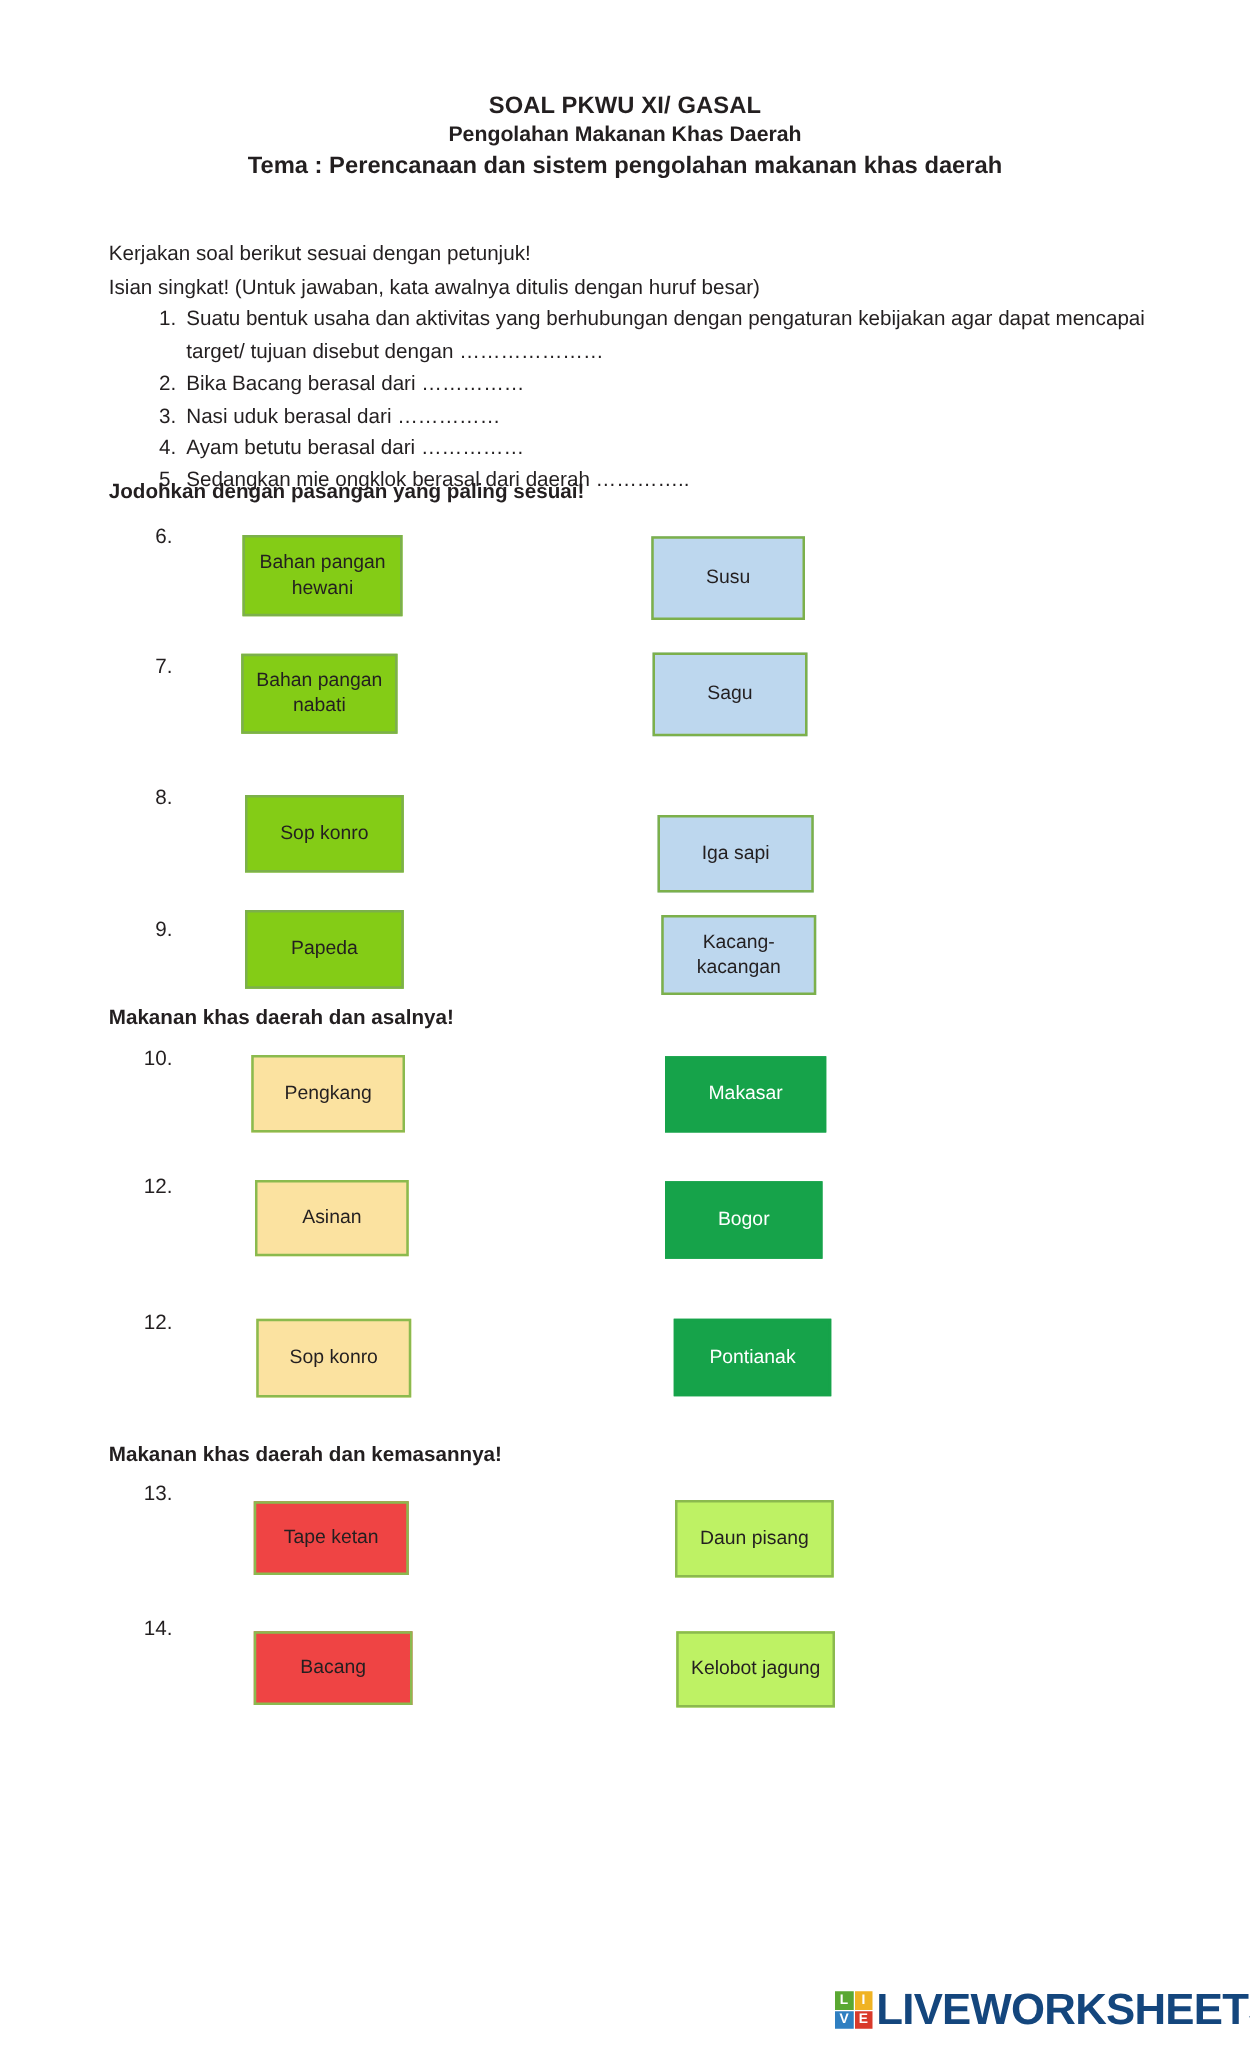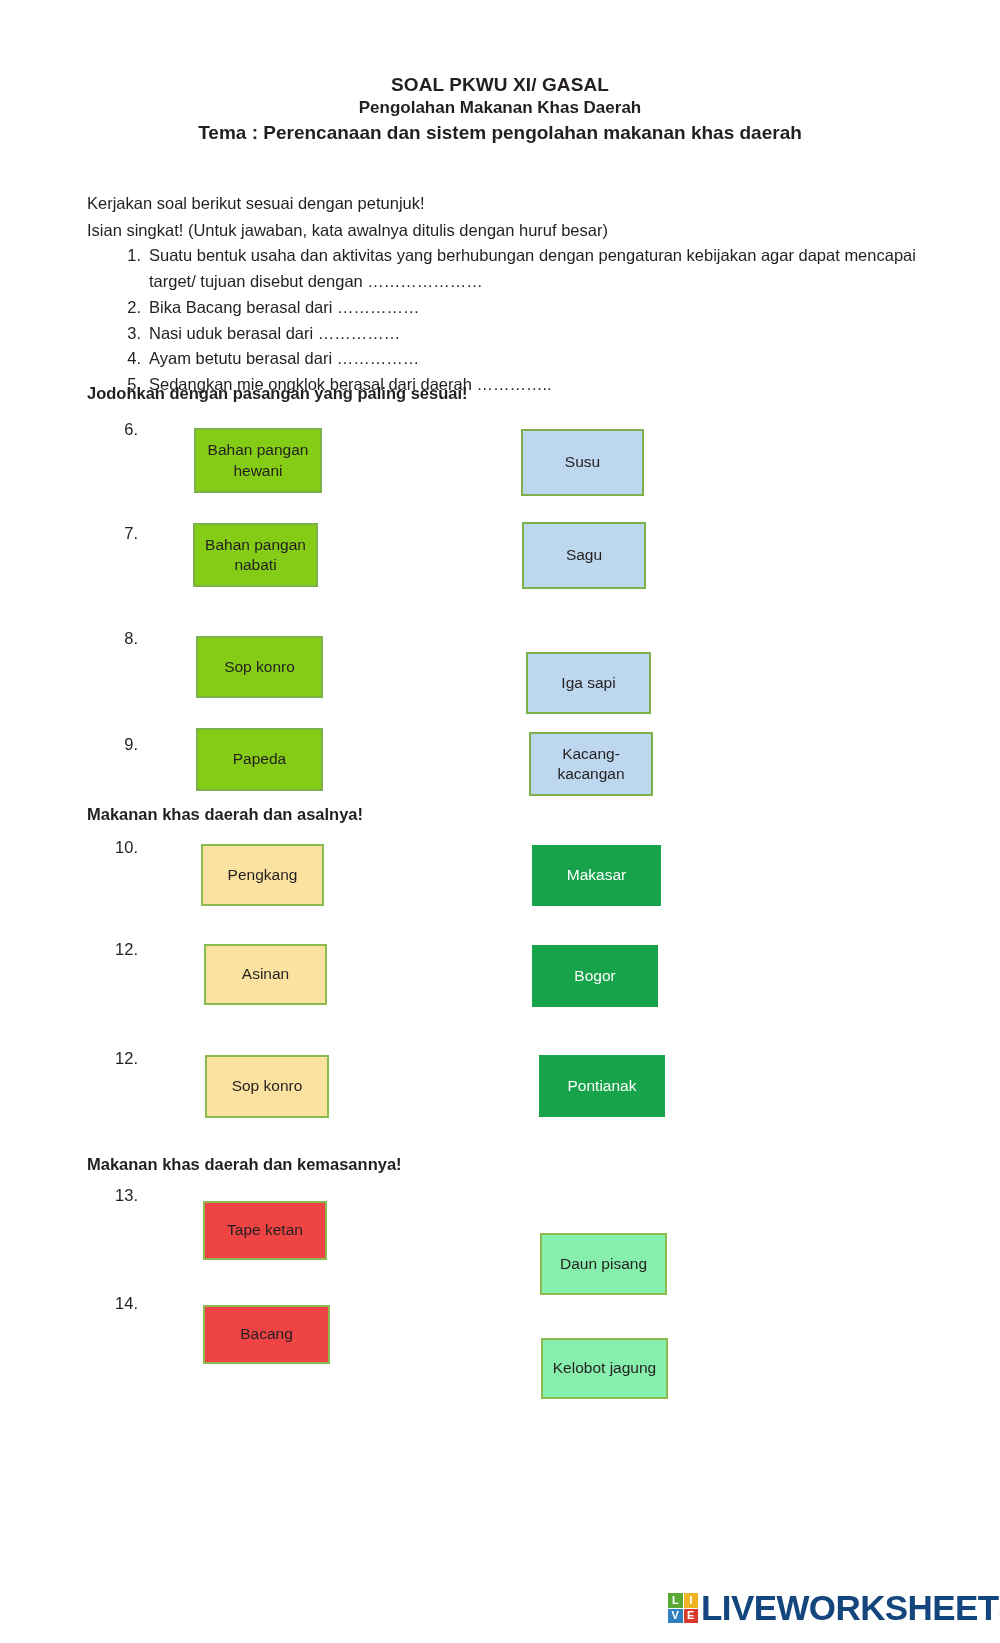--- a/index.html
+++ b/index.html
@@ -102,21 +102,21 @@
     line-height: 1.32;
     padding: 2px 6px;
   }
 
   
   .c-peach      { background: #84cc16; border: 2px solid #7cb04b; color: #231f20; }
   .c-blue       { background: #bdd7ee; border: 2px solid #7cb04b; color: #231f20; }
   .c-yellow     { background: #fbe2a0; border: 2px solid #8bba4e; color: #231f20; }
   .c-green      { background: #16a34a; border: 2px solid #16a34a; color: #ffffff; }
   .c-orange     { background: #ef4444; border: 2px solid #8bba4e; color: #231f20; }
-  .c-lightgreen { background: #86efac; border: 2px solid #8bba4e; color: #231f20; margin-top: 33px; }
+  .c-lightgreen { background: #bef264; border: 2px solid #8bba4e; color: #231f20; }
 
   
   .footer-logo {
     position: absolute;
     left: 668px;
     top: 1586px;
     display: flex;
     align-items: center;
     height: 44px;
   }

